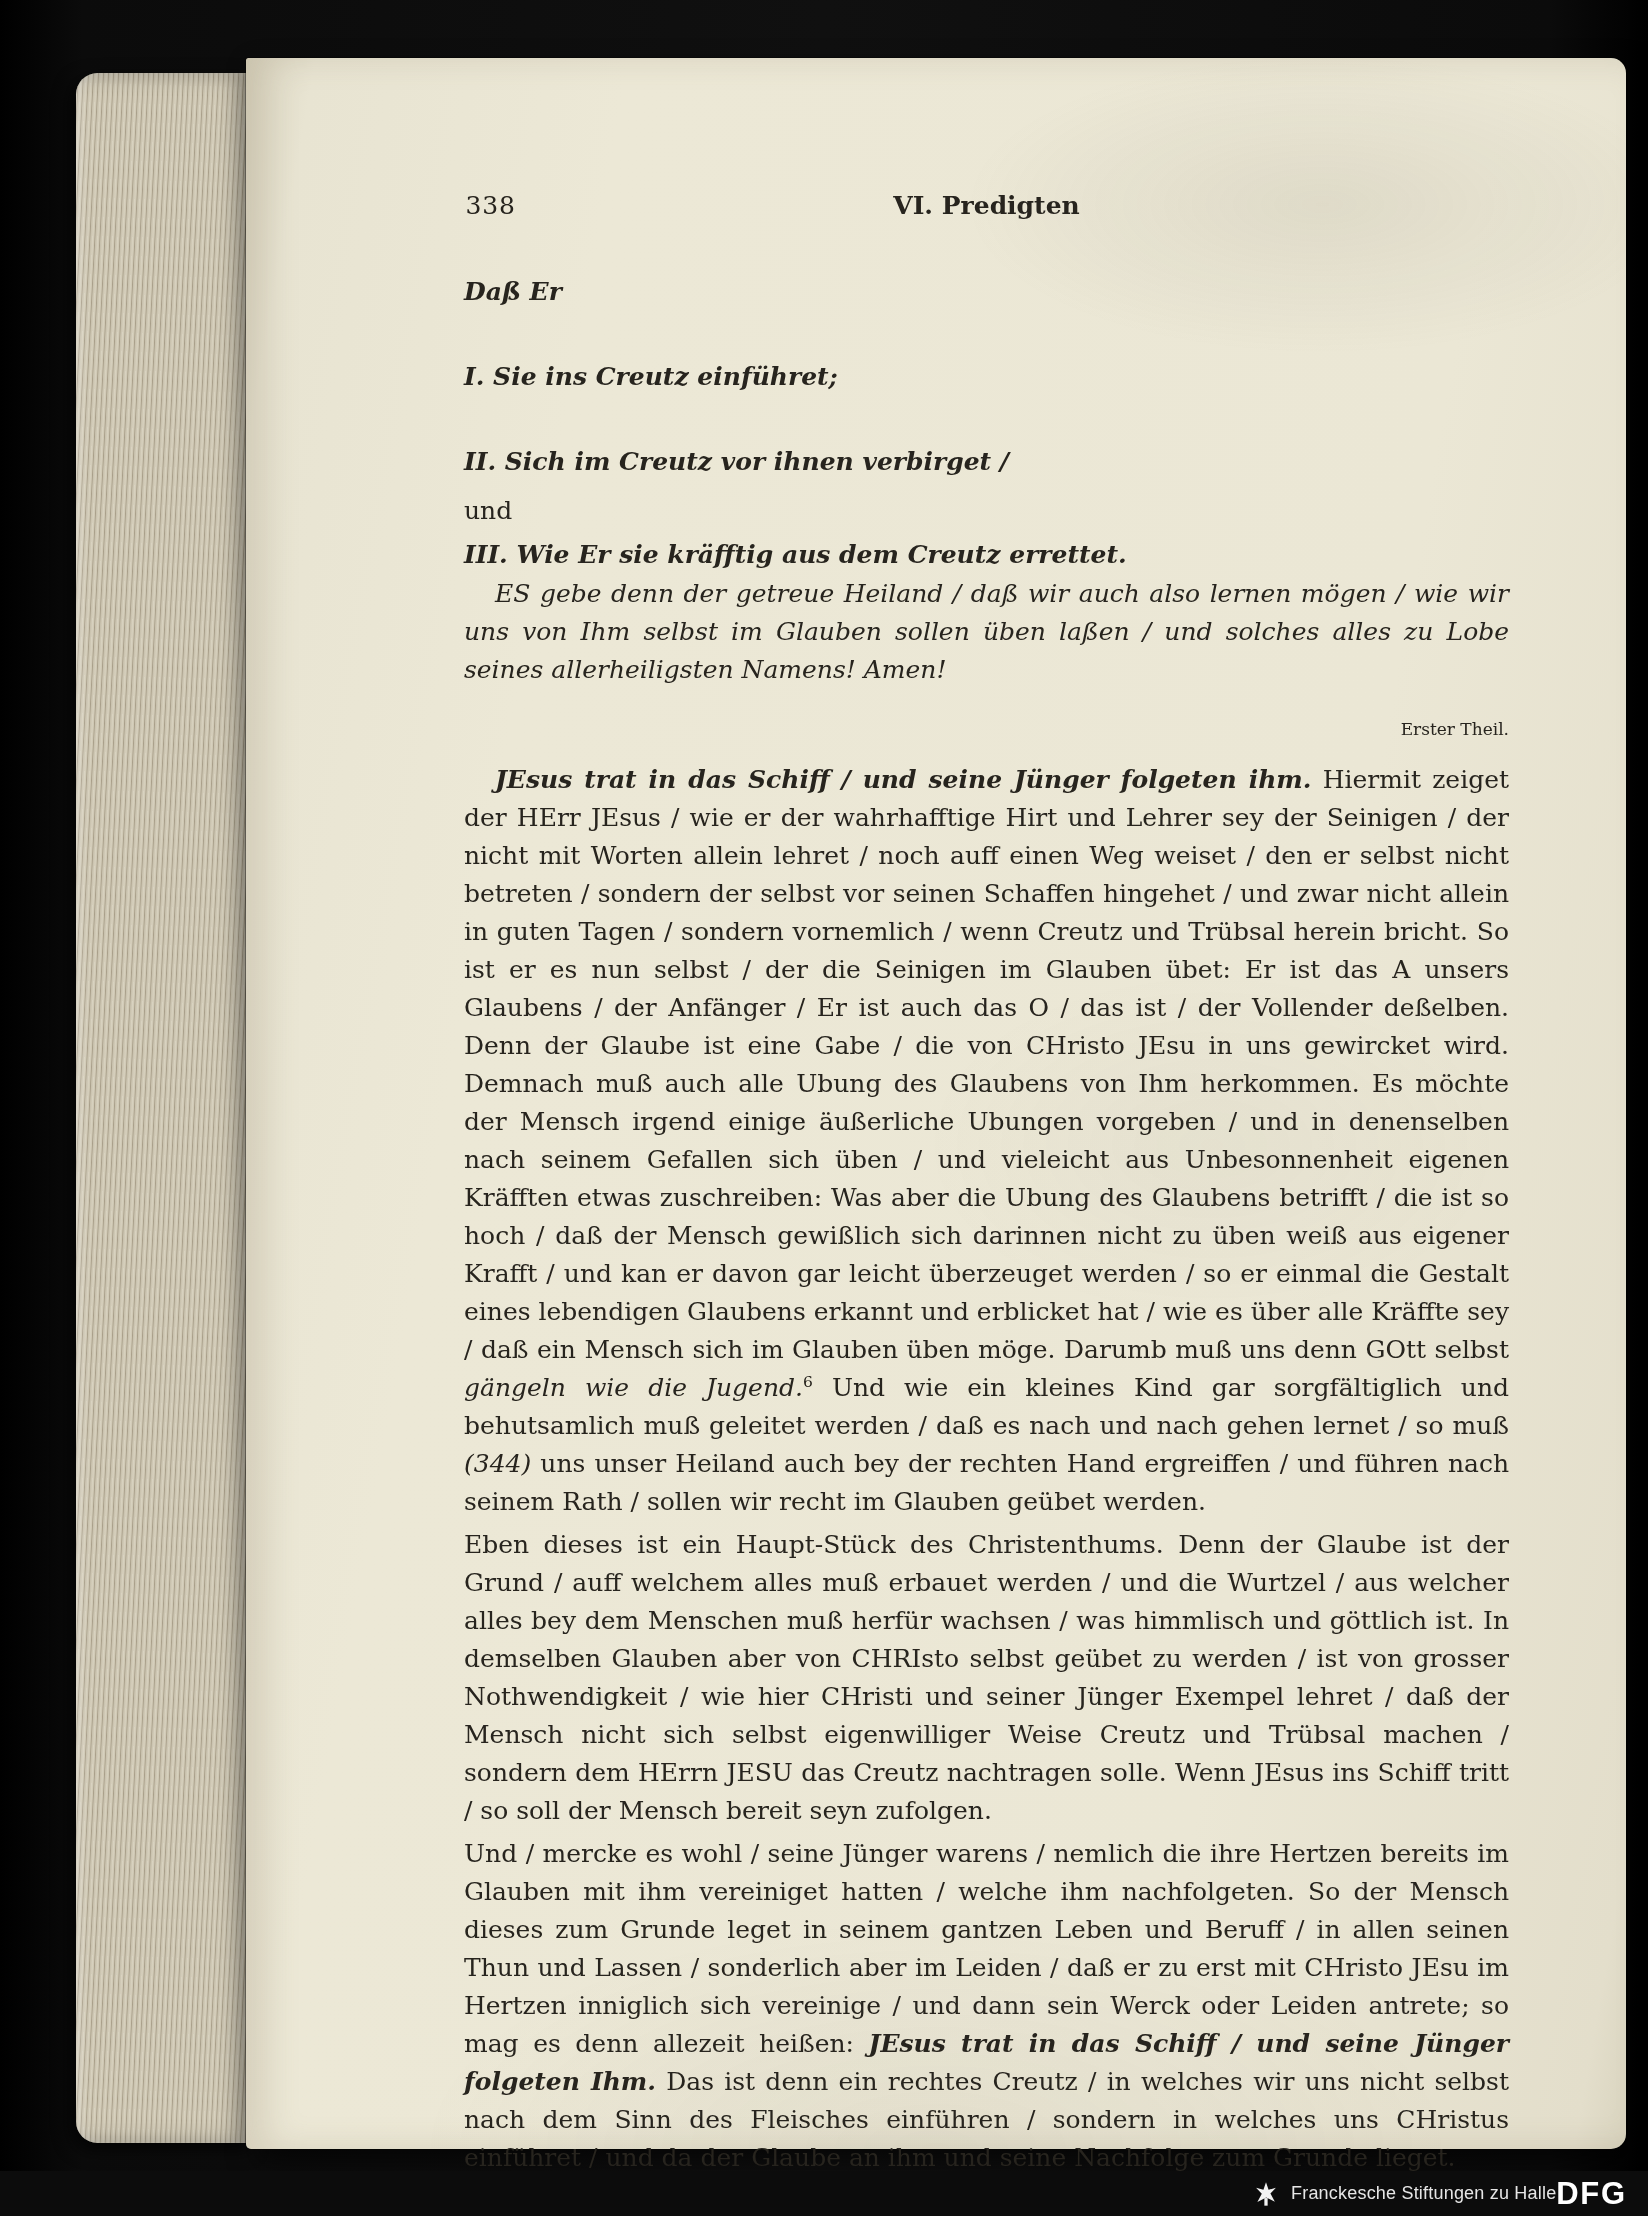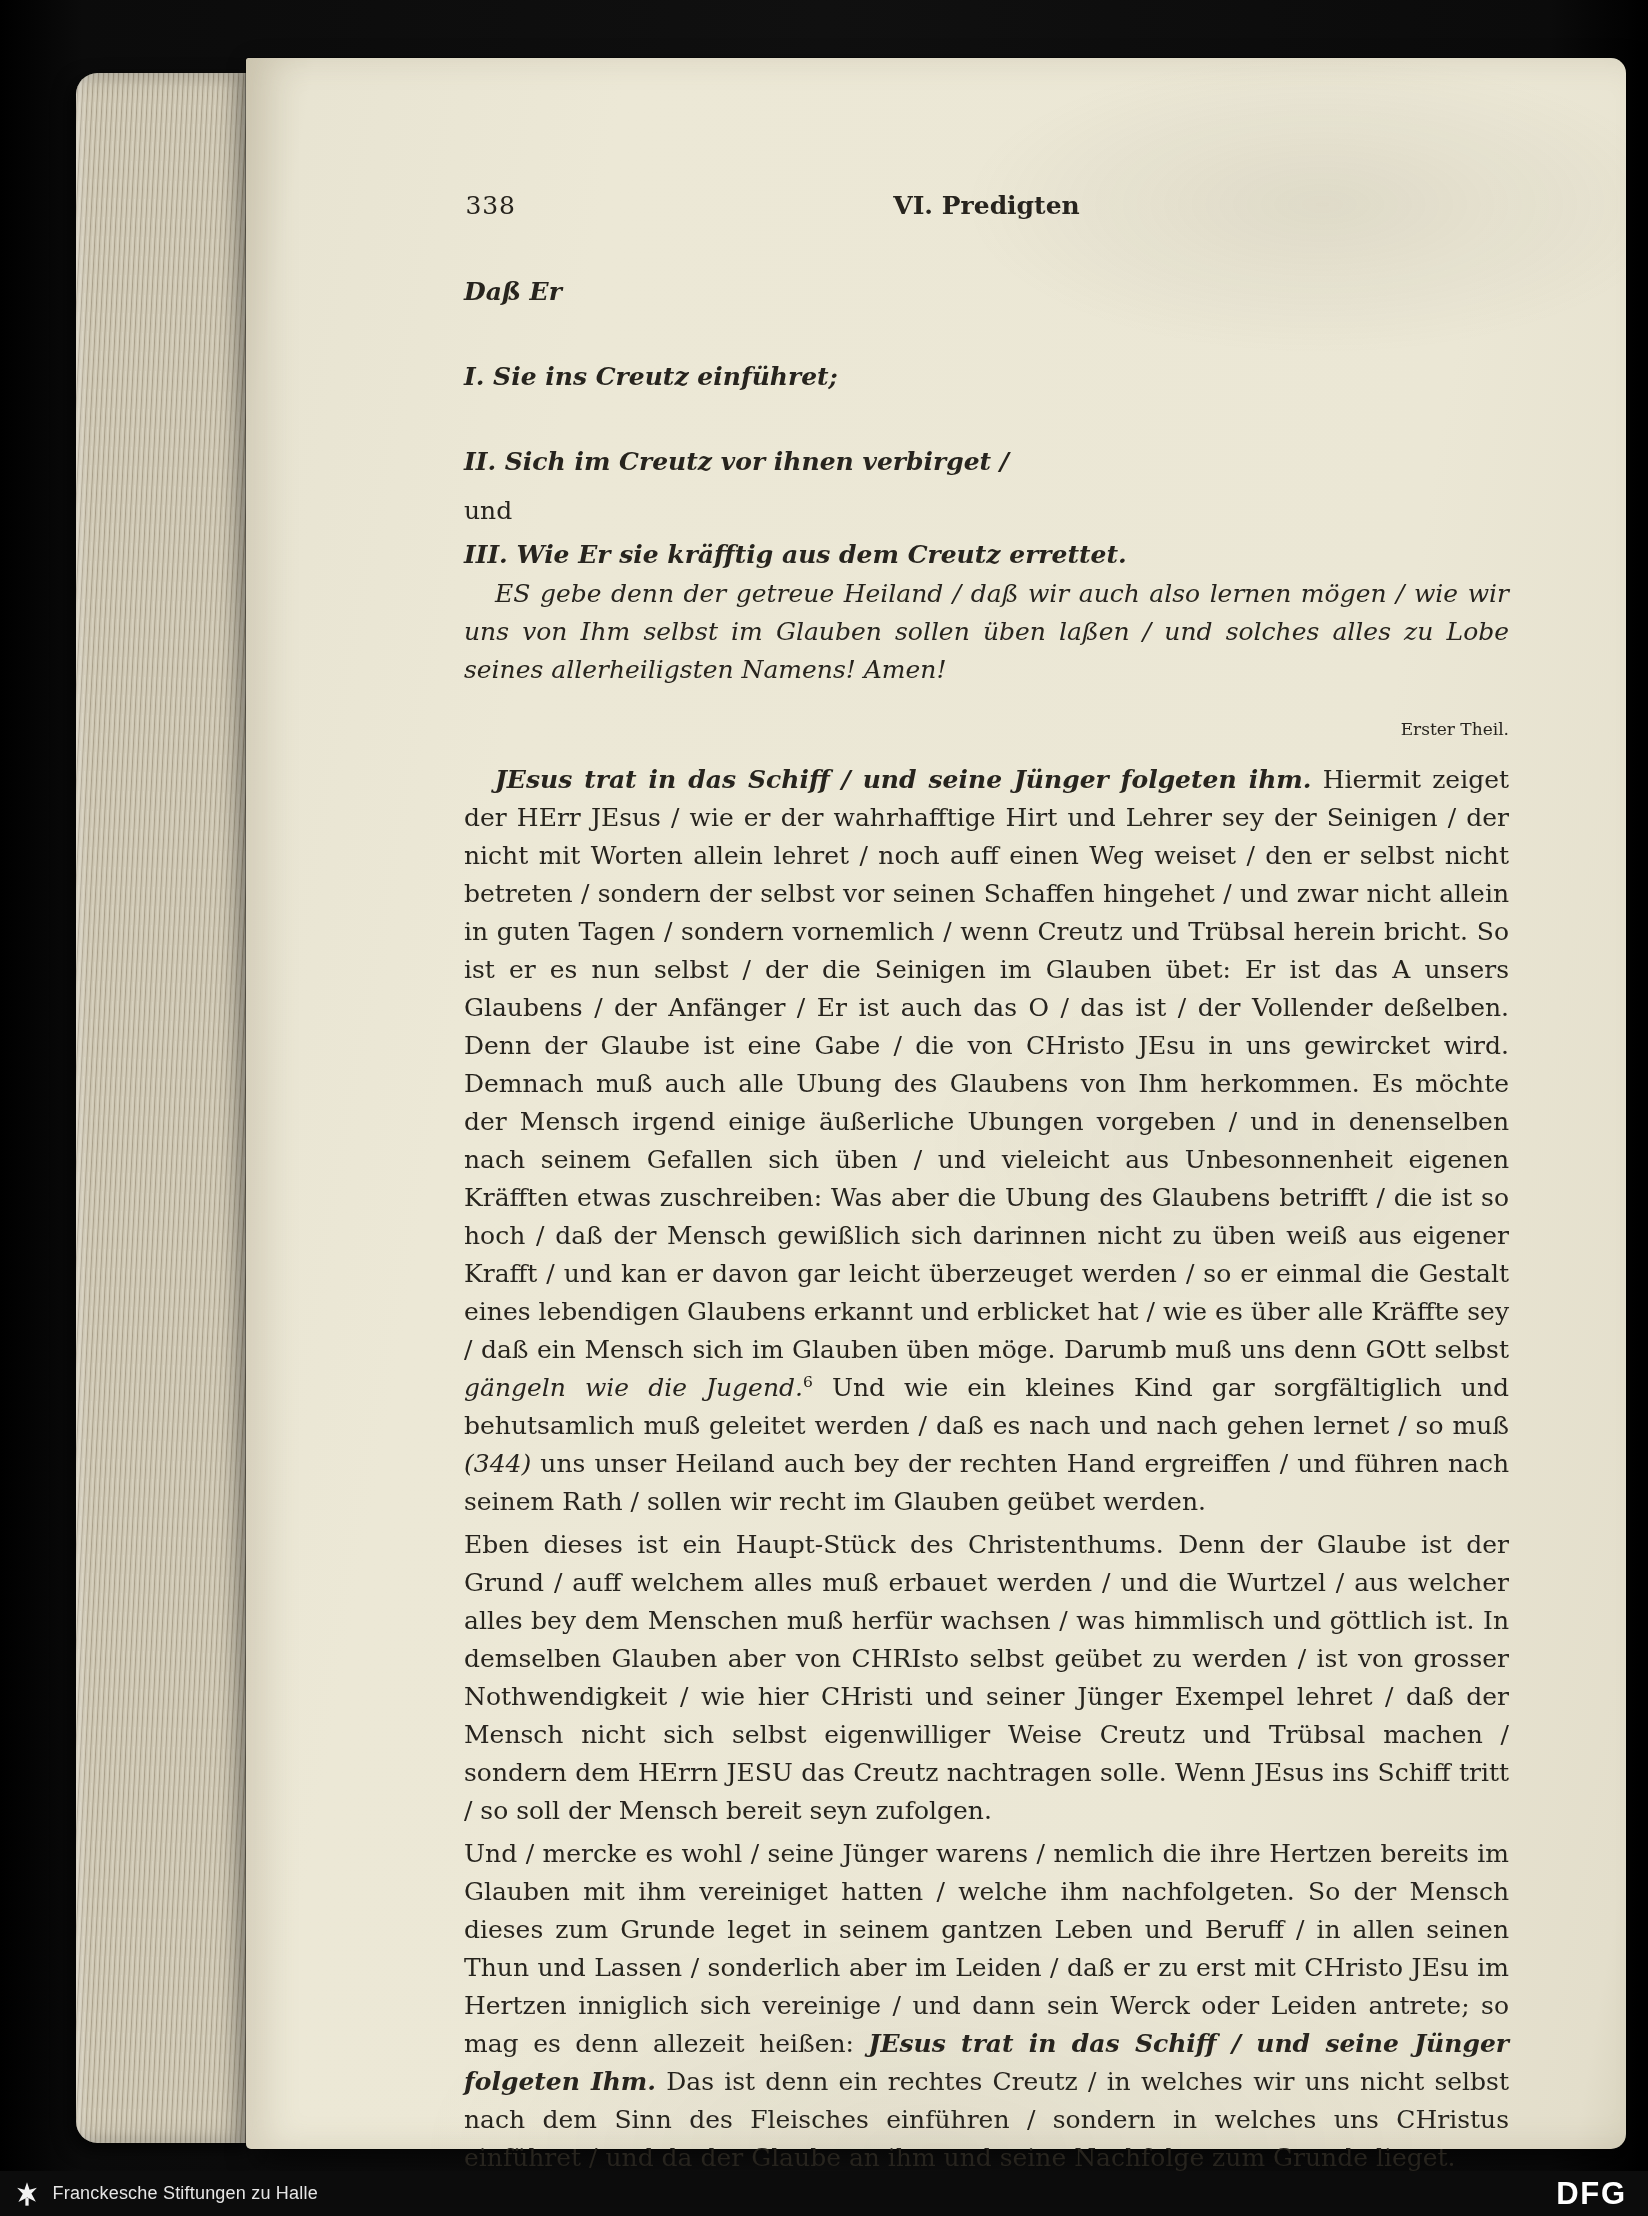--- a/index.html
+++ b/index.html
@@ -80,21 +80,21 @@
     padding-left:28px;
     font-size:16px;
     line-height:28px;
     font-family:Liberation Serif, serif;
   }
 
   
   .footer-bar {
     position:absolute; left:0; right:0; bottom:0; height:45px;
     background:#0c0c0c;
-    display:flex; align-items:center; justify-content:space-between;
+    display:flex; align-items:center; justify-content:flex-end;
     padding:0 21.4px 0 13px;
     font-family:"Liberation Sans", sans-serif;
   }
   .footer-left { display:flex; align-items:center; }
   .fr-logo { width:28px; height:28px; display:inline-block; }
   .fr-logo svg { width:28px; height:28px; fill:#f2f2f2; }
   .inst-label { color:#e6e6e6; font-size:18px; margin-left:11.5px; letter-spacing:0.2px; }
   .dfg-logo { color:#ffffff; font-weight:bold; font-size:31px; letter-spacing:1.6px; }
 </style>
 </head>

